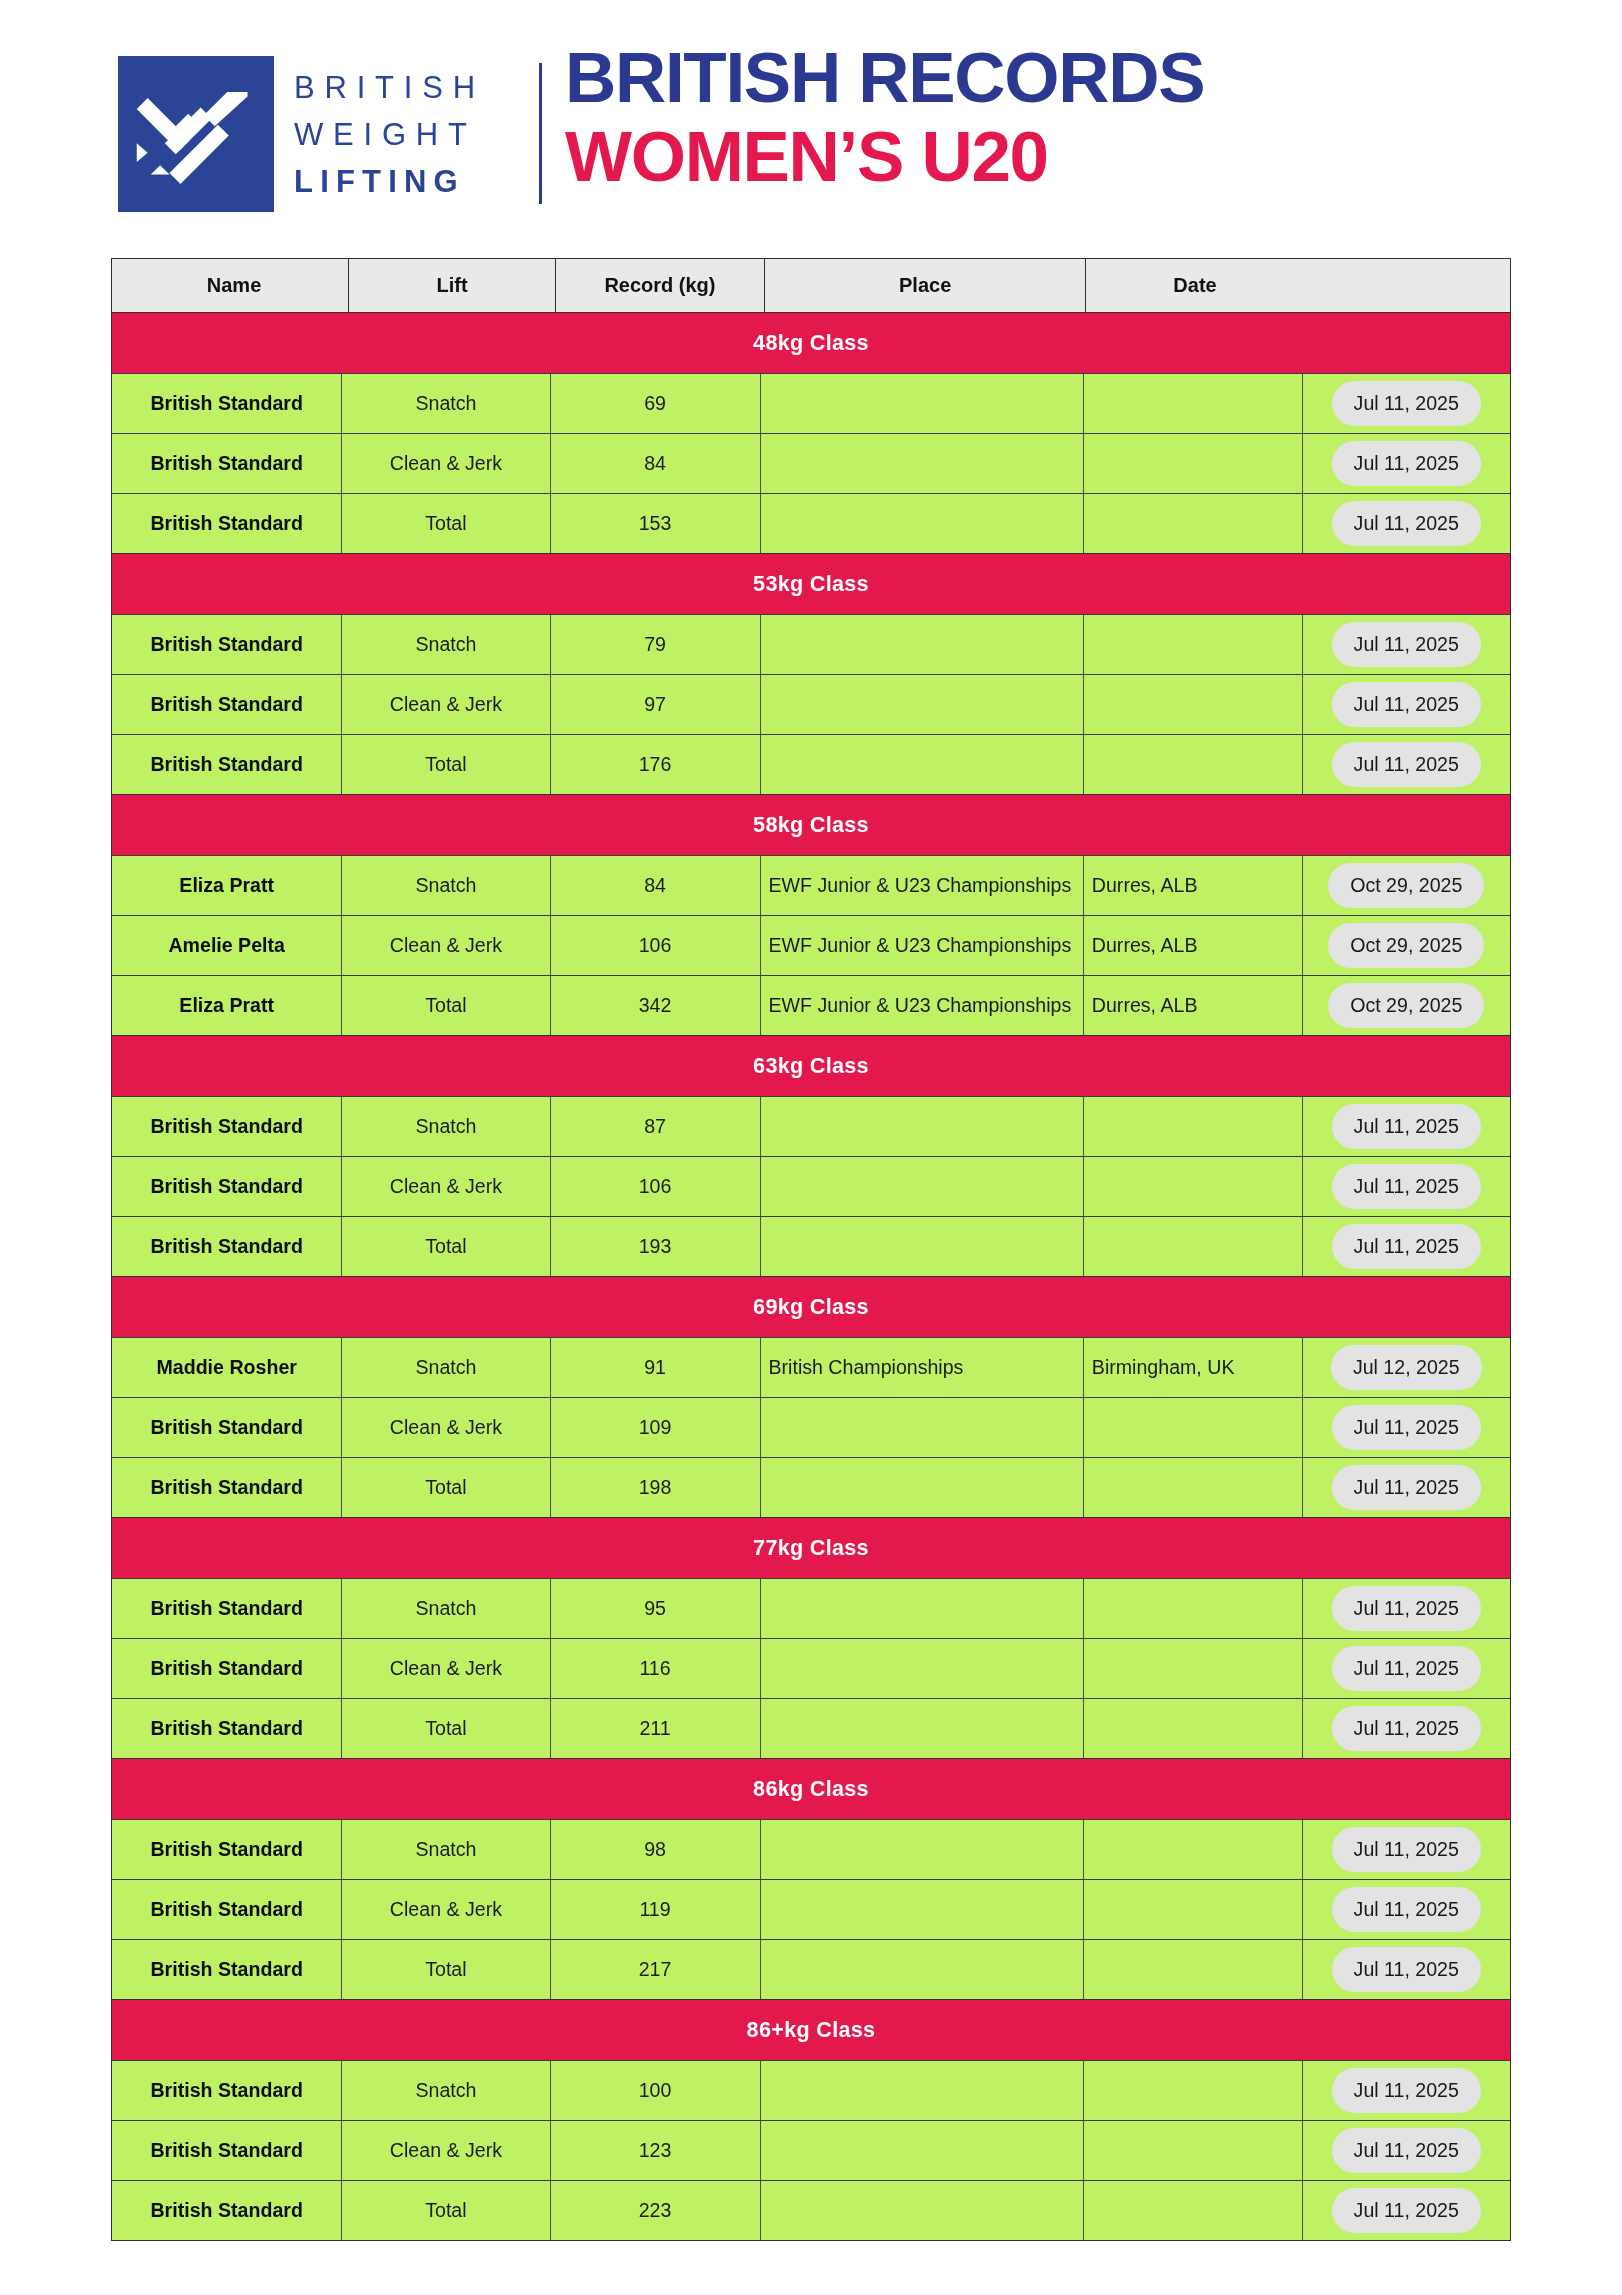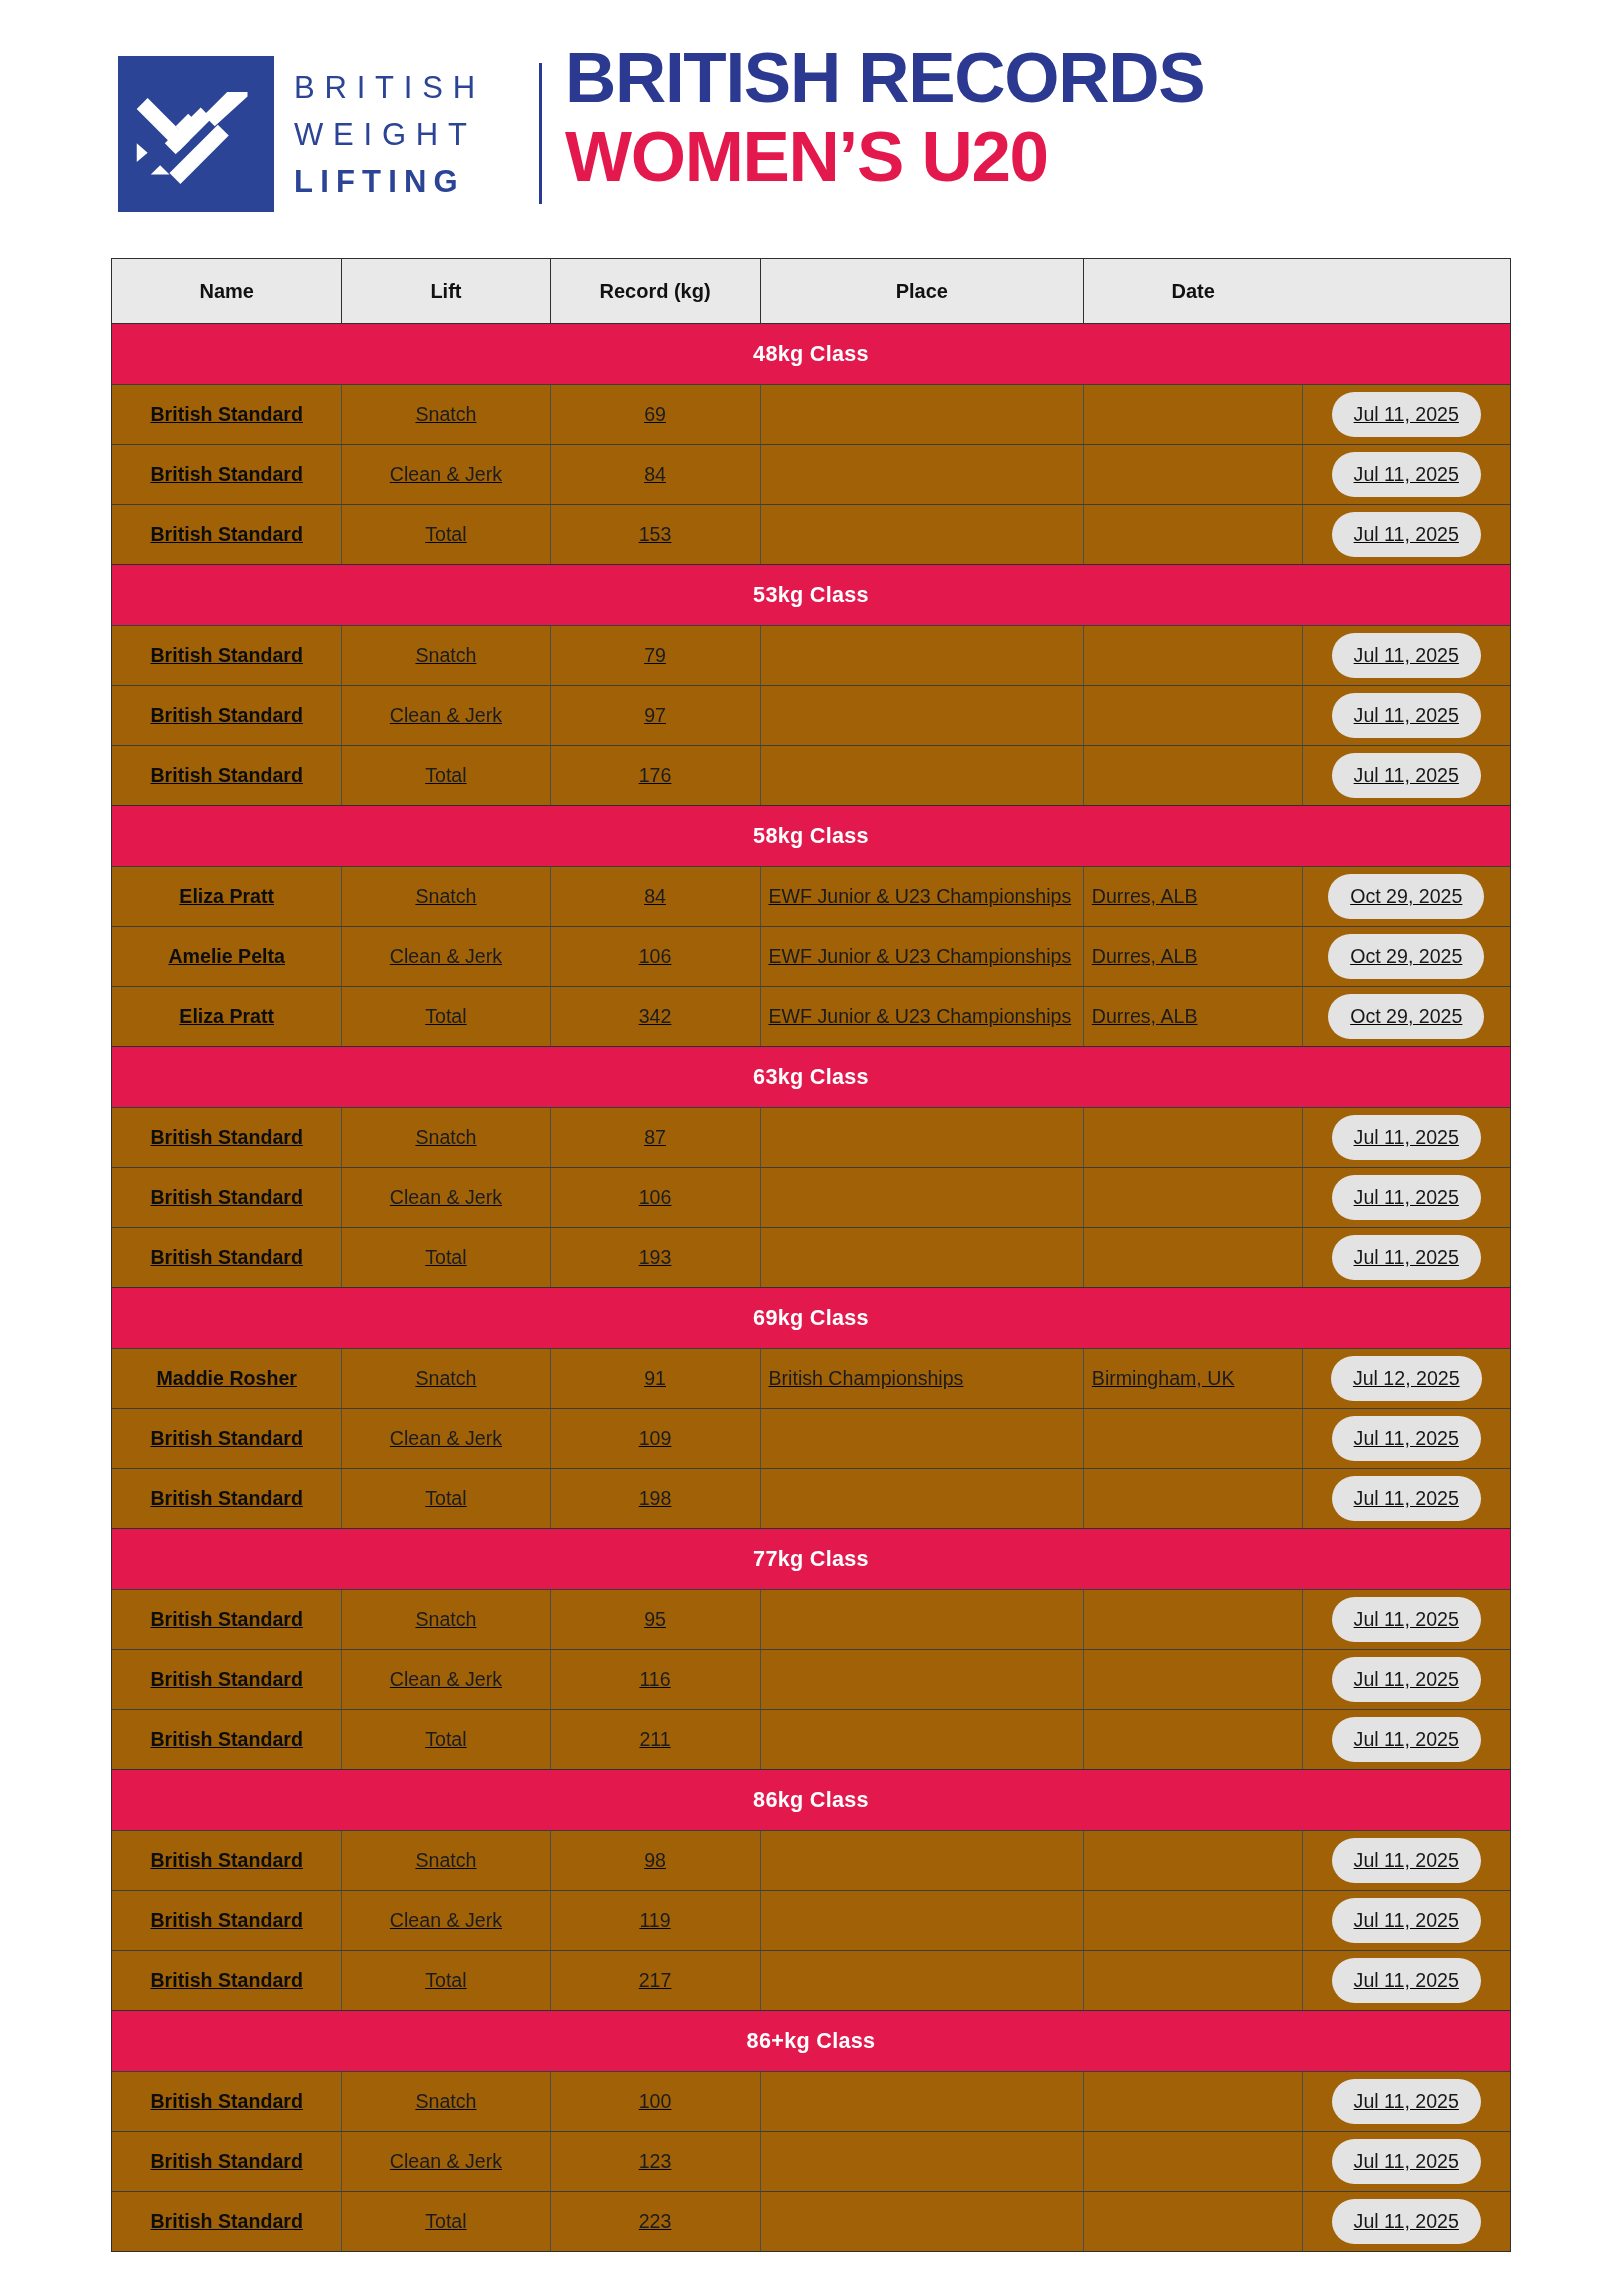--- a/index.html
+++ b/index.html
@@ -27,35 +27,35 @@
   .titles{position:absolute;left:565px;top:31px;}
   .title-line{display:block;font-weight:bold;font-size:71px;line-height:79px;letter-spacing:-1.3px;white-space:nowrap;}
   .title-line.t1{color:var(--navy);margin-top:7px;}
   .title-line.t2{color:var(--accent);}
   
   .records-table{
     position:absolute;left:111px;top:258px;width:1400px;
     border:1.3px solid var(--line-dark);box-sizing:border-box;background:#fff;
   }
   .tr{display:grid;grid-template-columns:352fr 318fr 321fr 494fr 334fr 317fr;}
-  .thead{background:var(--header-gray);height:64px;}
+  .thead{background:var(--header-gray);height:53px;padding-left:8px;}
   .th{
     display:flex;align-items:center;justify-content:center;
     font-weight:bold;font-size:20px;color:#111;
     border-right:1.3px solid var(--line-dark);
   }
   .th:last-child{border-right:none;}
   .band{
     height:60px;background:var(--accent);
     display:flex;align-items:center;justify-content:center;
     border-top:1.3px solid var(--line-dark);
     text-align:center;
   }
   .band-label{color:#ffffff;font-weight:bold;font-size:21.6px;letter-spacing:0.3px;}
-  .tr.data{height:59px;border-top:1.3px solid #3d3d3d;background:#a16207;text-decoration:underline;}
+  .tr.data{height:59px;border-top:1.3px solid #3d3d3d;background:#bef264;}
   .td{
     display:flex;align-items:center;justify-content:center;
     font-size:19.6px;color:#1c1c1c;
     border-right:1.3px solid var(--line-mid);
     overflow:hidden;min-width:0;
   }
   .td:last-child{border-right:none;}
   .td.name{font-weight:bold;color:#0d0d0d;}
   .td.comp,.td.place{justify-content:flex-start;padding-left:7.9px;white-space:nowrap;}
   .pill{

